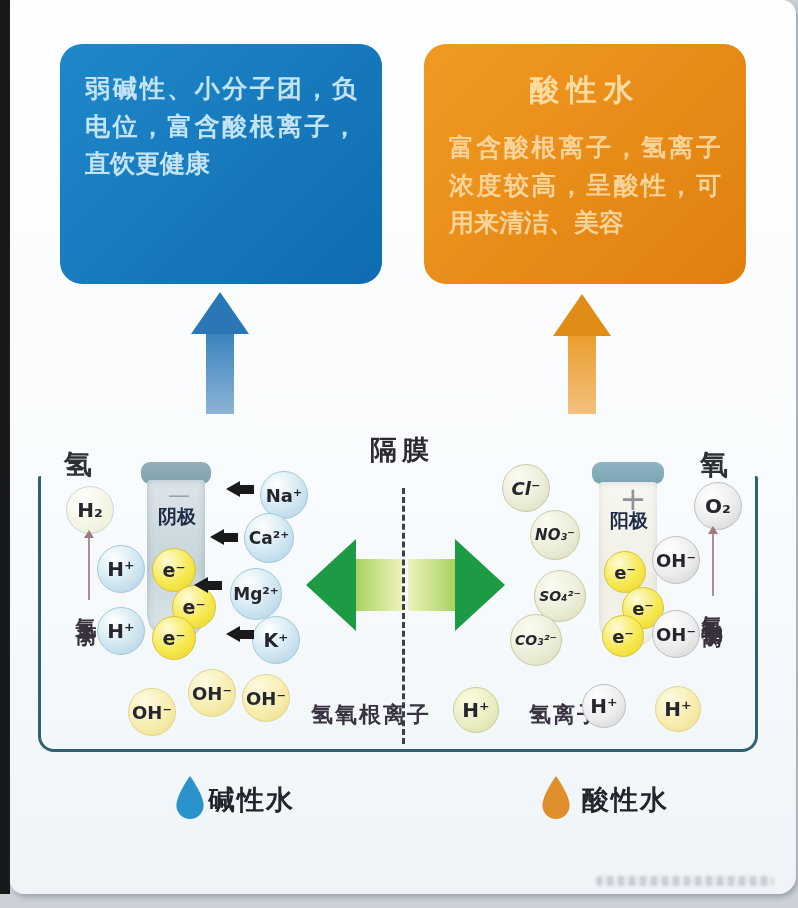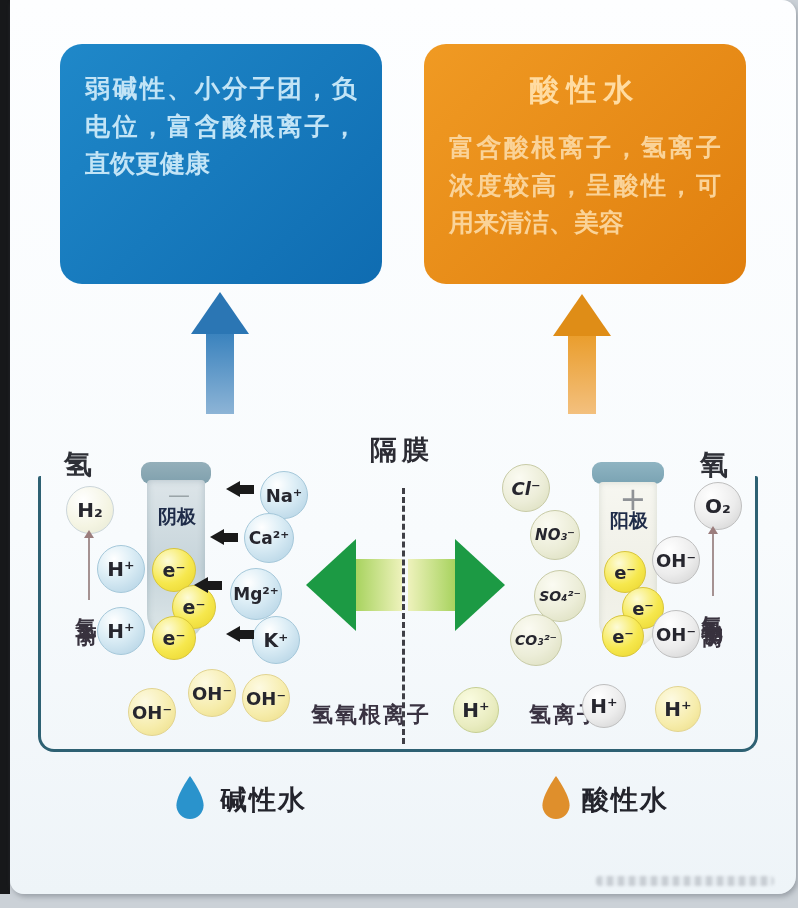--- a/index.html
+++ b/index.html
@@ -203,21 +203,21 @@
   <div class="ion greenish" style="left:453px;top:687px;width:44px;height:44px;font-size:20px;">H⁺</div>
   <div class="iongroup-label" style="left:502px;top:700px;">氢离子</div>
   <div class="ion gray" style="left:582px;top:684px;width:42px;height:42px;font-size:20px;">H⁺</div>
   <div class="ion paleyellow" style="left:655px;top:686px;width:44px;height:44px;font-size:20px;">H⁺</div>
 
   <div class="droplet" style="left:172px;top:775px;">
     <svg width="36" height="46" viewBox="0 0 34 44">
       <path d="M17 1 C17 1 4 19 4 29 a13 13 0 0 0 26 0 C30 19 17 1 17 1 Z" fill="#2a93cc"></path>
     </svg>
   </div>
-  <div class="legend-text" style="left:220px;top:782px;">碱性水</div>
+  <div class="legend-text" style="left:208px;top:782px;">碱性水</div>
   <div class="droplet" style="left:538px;top:775px;">
     <svg width="36" height="46" viewBox="0 0 34 44">
       <path d="M17 1 C17 1 4 19 4 29 a13 13 0 0 0 26 0 C30 19 17 1 17 1 Z" fill="#df8f2c"></path>
     </svg>
   </div>
   <div class="legend-text" style="left:582px;top:782px;">酸性水</div>
 
   <div id="watermark"></div>
 </div>
 

